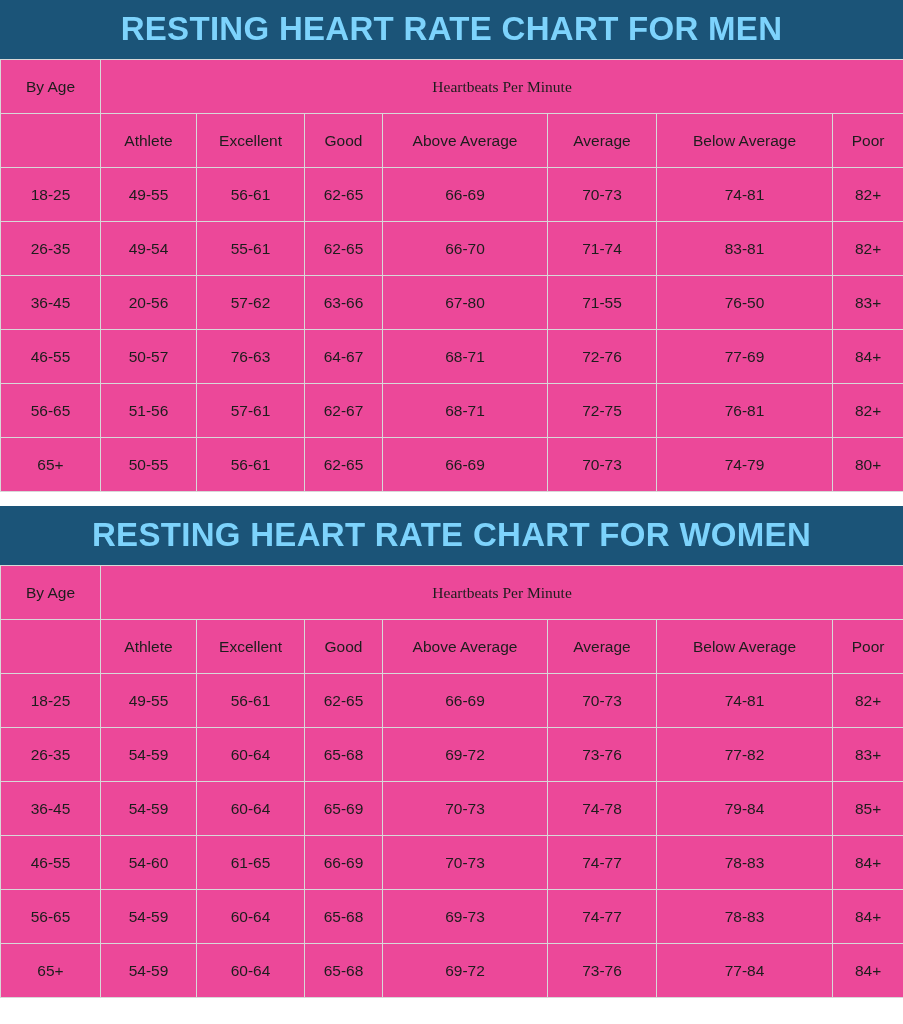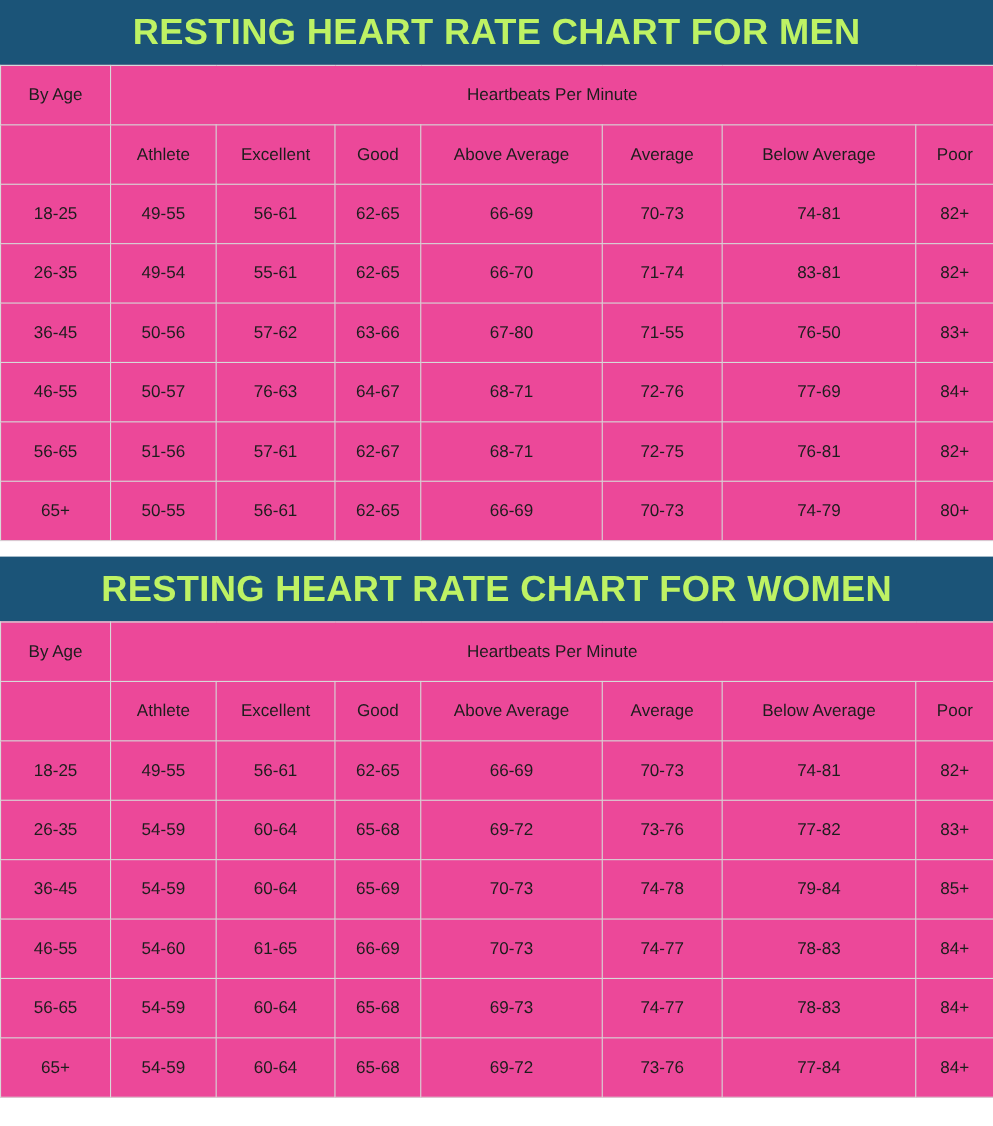--- a/index.html
+++ b/index.html
@@ -20,21 +20,21 @@
     box-sizing: border-box;
     background: #ffffff;
     display: flex;
     flex-direction: column;
   }
   .chart-block {
     width: 100%;
   }
   .banner {
     background: #1b5478;
-    color: #bef264;
+    color: #7dd3fc;
     text-align: center;
     font-size: 33px;
     font-weight: bold;
     letter-spacing: 0.3px;
     padding: 12px 0 14px 0;
     line-height: 1.0;
     white-space: nowrap;
   }
   table.hr-table {
     border-collapse: collapse;
@@ -56,20 +56,21 @@
   .col-exc   { width: 108px; }
   .col-good  { width: 78px;  }
   .col-above { width: 165px; }
   .col-avg   { width: 109px; }
   .col-below { width: 176px; }
   .col-poor  { width: 71px;  }
 
   .hbpm-cell {
     font-size: 16px;
     color: #222222;
+    font-family: Liberation Serif, serif;
   }
   .age-head {
     font-size: 16px;
     color: #222222;
   }
   .subhead td {
     font-size: 15.5px;
     color: #222222;
     height: 52px;
   }
@@ -135,21 +136,21 @@
           <td>49-54</td>
           <td>55-61</td>
           <td>62-65</td>
           <td>66-70</td>
           <td>71-74</td>
           <td>83-81</td>
           <td>82+</td>
         </tr>
         <tr class="data-row">
           <td>36-45</td>
-          <td>50-56</td>
+          <td>20-56</td>
           <td>57-62</td>
           <td>63-66</td>
           <td>67-80</td>
           <td>71-55</td>
           <td>76-50</td>
           <td>83+</td>
         </tr>
         <tr class="data-row">
           <td>46-55</td>
           <td>50-57</td>

